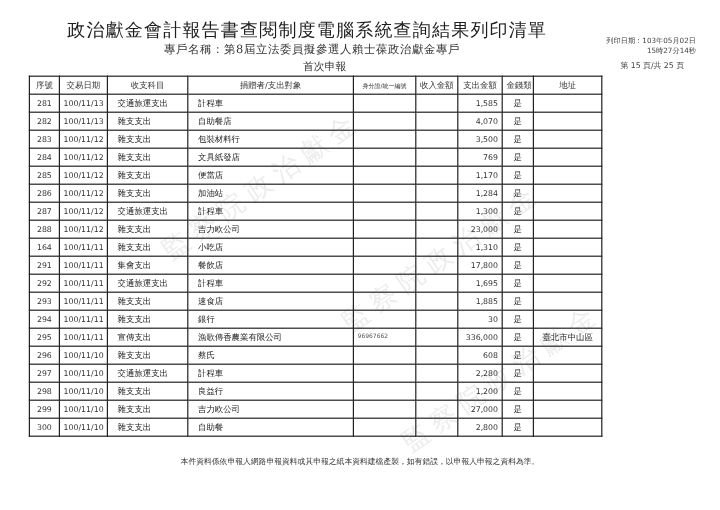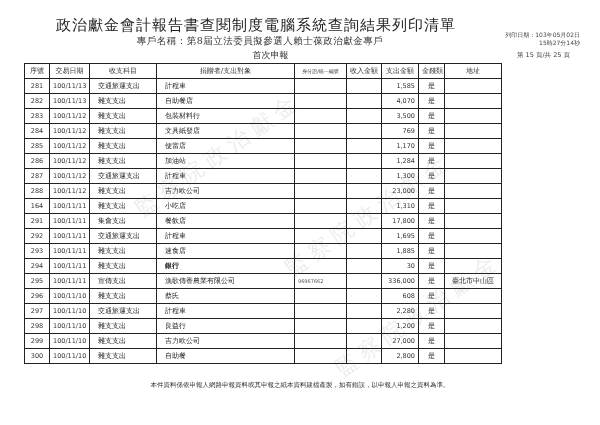--- a/index.html
+++ b/index.html
@@ -221,21 +221,21 @@
         <td class="idn"></td>
         <td class="r num"></td>
         <td class="r num">1,885</td>
         <td class="c">是</td>
         <td class="c"></td>
       </tr>
       <tr>
         <td class="c num">294</td>
         <td class="c num">100/11/11</td>
         <td style="padding-left: 8px;">雜支支出</td>
-        <td style="padding-left: 8px; font-weight: bold;">銀行</td>
+        <td style="padding-left: 8px;">銀行</td>
         <td class="idn"></td>
         <td class="r num"></td>
         <td class="r num">30</td>
         <td class="c">是</td>
         <td class="c"></td>
       </tr>
       <tr>
         <td class="c num">295</td>
         <td class="c num">100/11/11</td>
         <td style="padding-left: 8px;">宣傳支出</td>

